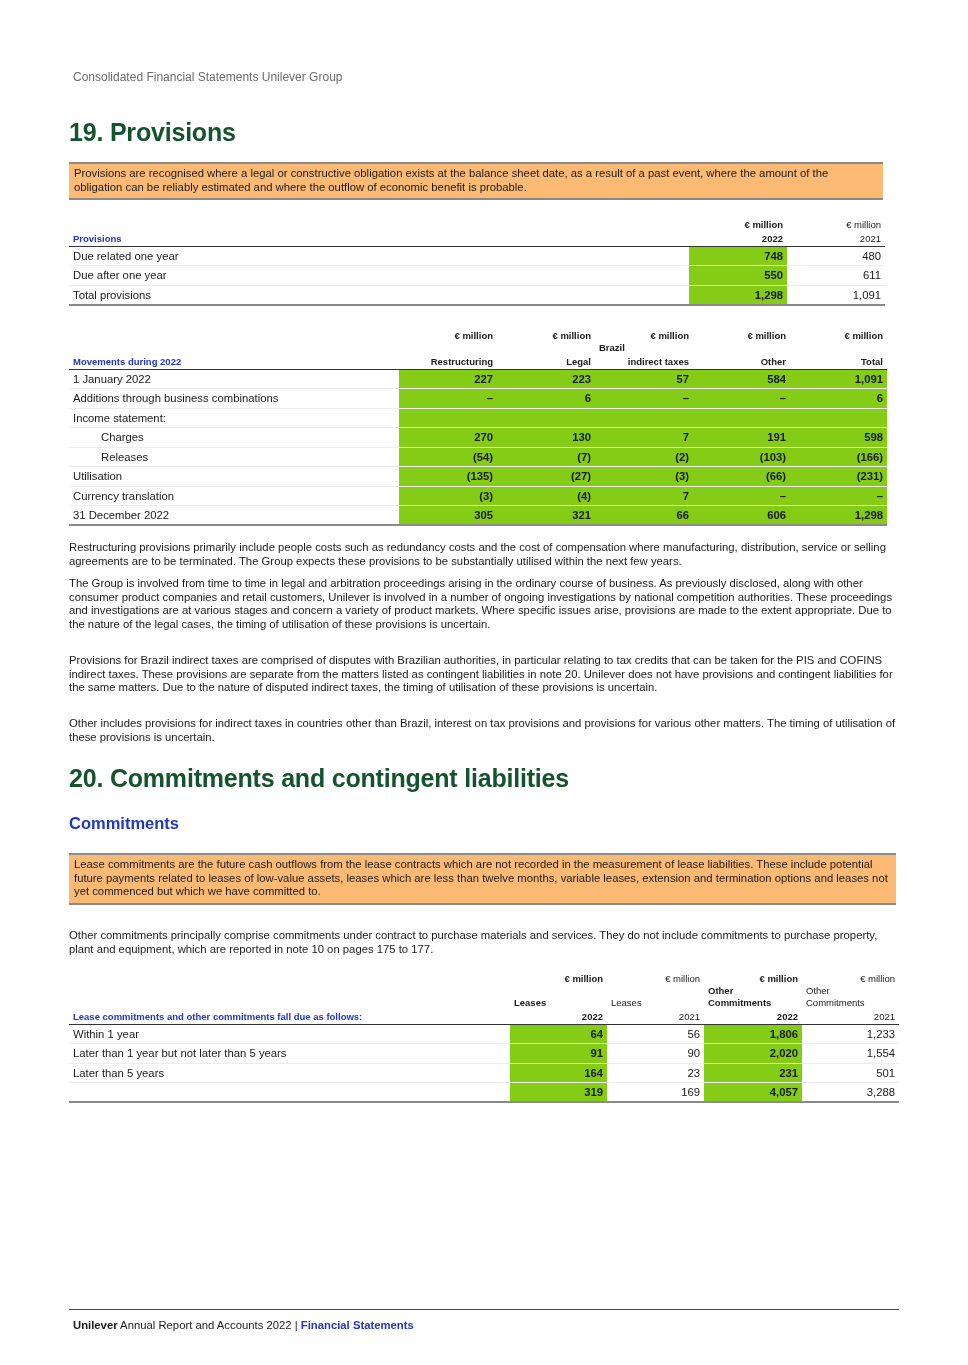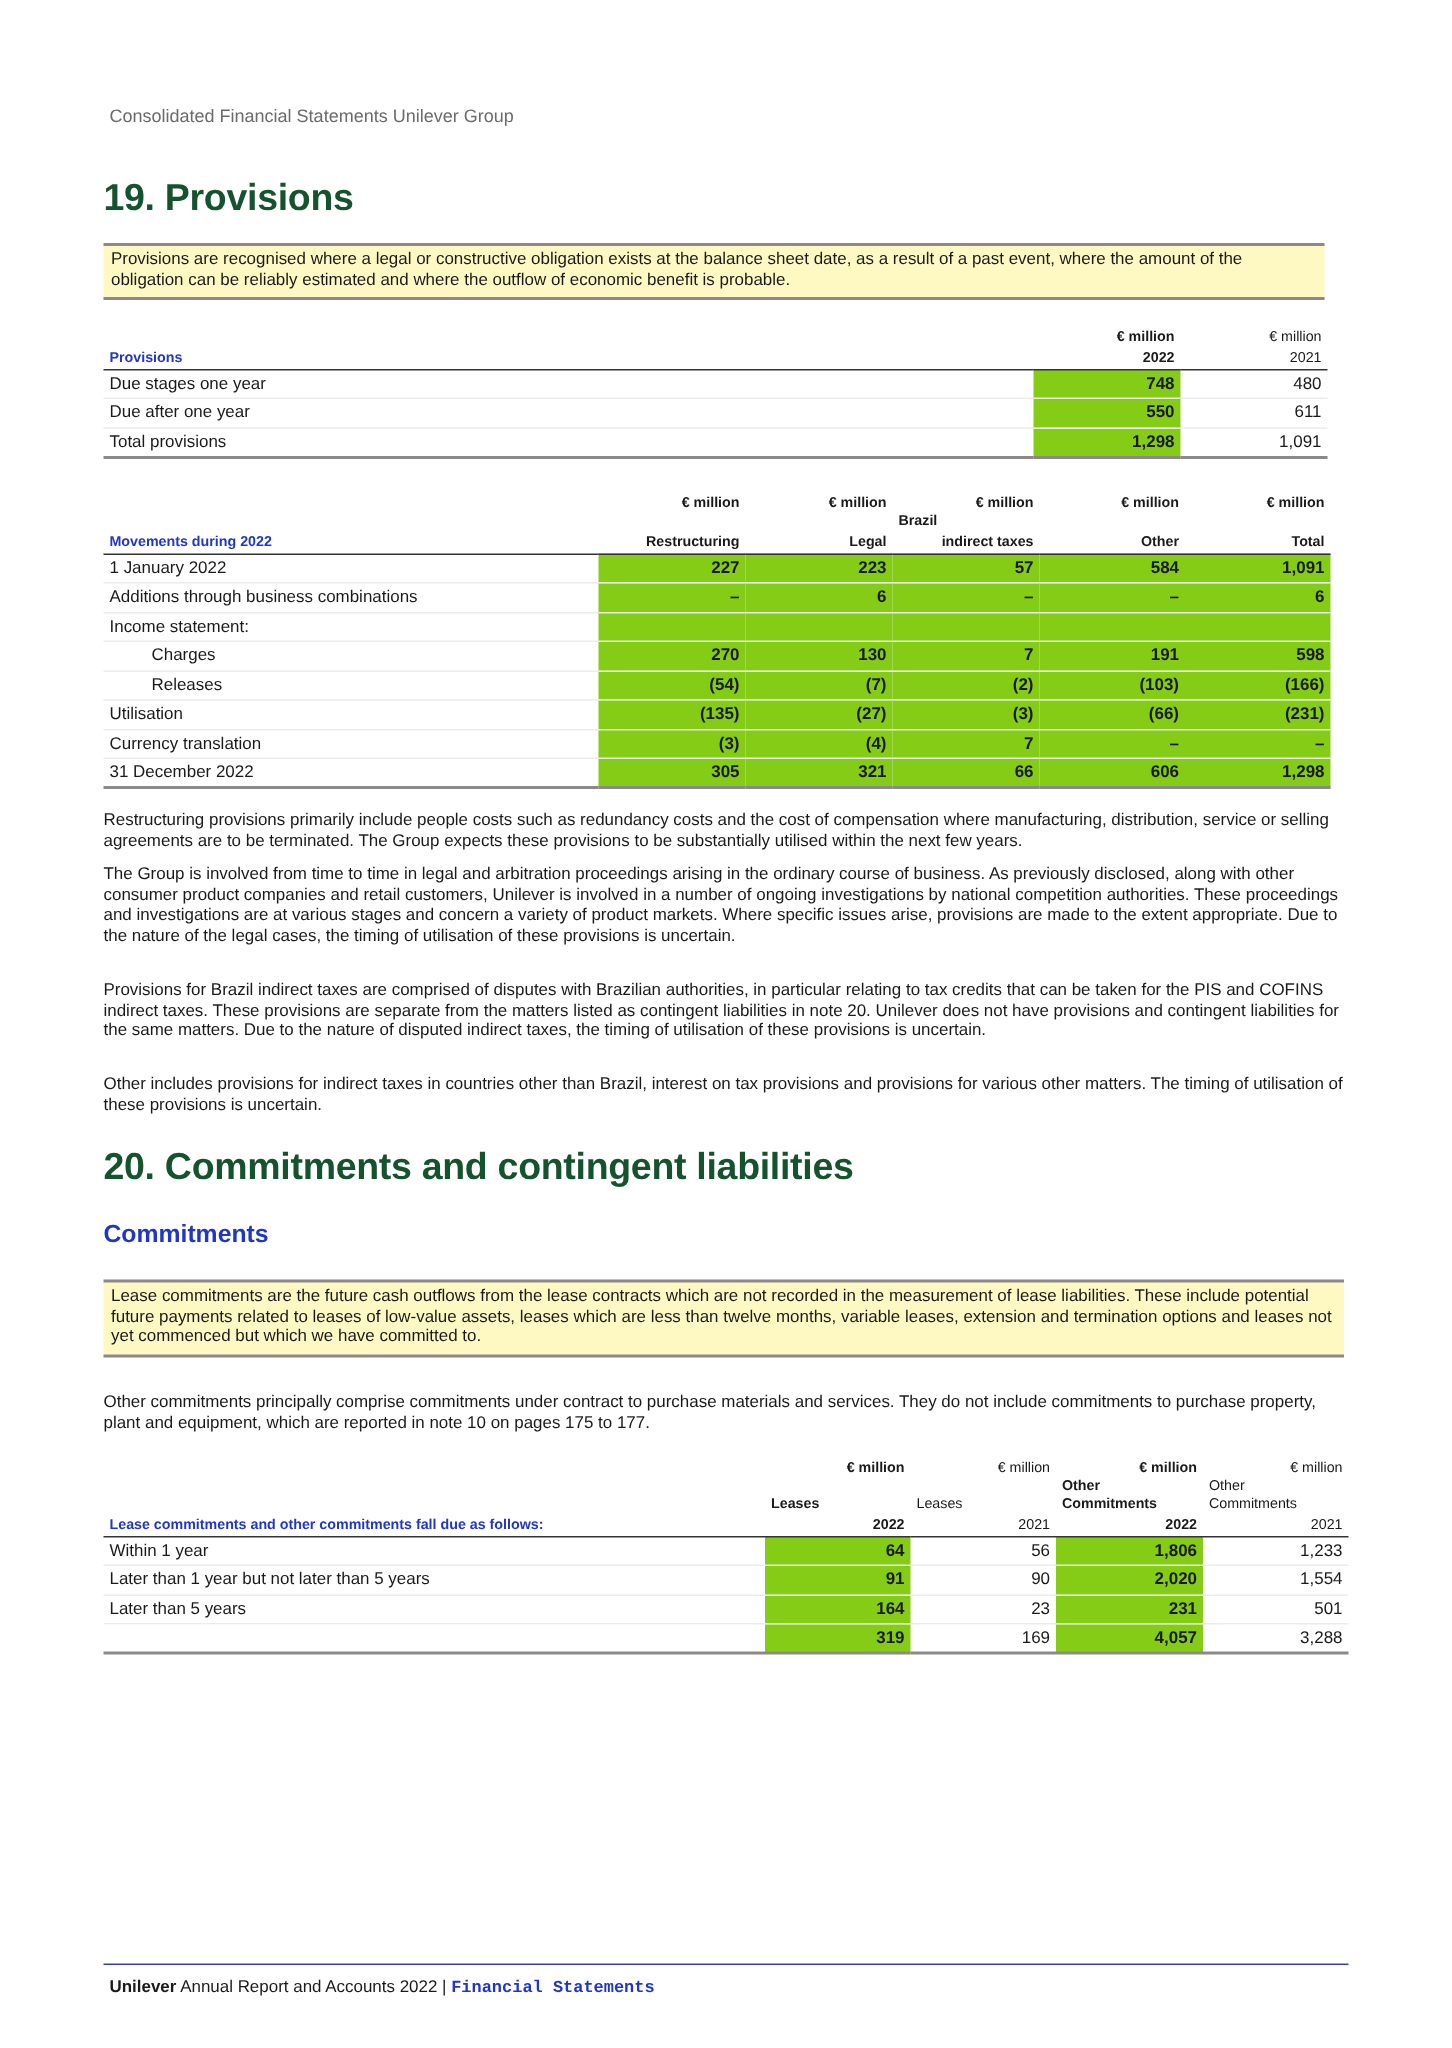--- a/index.html
+++ b/index.html
@@ -1,41 +1,41 @@
 <!DOCTYPE html>
 <html><head>
 <meta charset="utf-8">
 <style>
   * { box-sizing: border-box; margin: 0; padding: 0; }
   html, body { width: 968px; height: 1365px; background: #ffffff; }
   body { font-family: "Liberation Sans", sans-serif; color: #1a1a1a; position: relative; overflow: hidden; }
   .running-head { position: absolute; left: 73px; top: 70px; font-size: 12px; color: #6b6b6b; }
   h1.section { position: absolute; left: 69px; font-size: 25px; font-weight: bold; color: #14532d; letter-spacing: -0.2px; }
-  .callout { position: absolute; left: 69px; background: #fef9c3; border-top: 2px solid #8a8a8a; border-bottom: 2px solid #8a8a8a; font-size: 11.3px; line-height: 13.6px; padding: 3px 5px 4px 5px; color: #1a1a1a; }
+  .callout { position: absolute; left: 69px; background: #fdba74; border-top: 2px solid #8a8a8a; border-bottom: 2px solid #8a8a8a; font-size: 11.3px; line-height: 13.6px; padding: 3px 5px 4px 5px; color: #1a1a1a; }
   .para { position: absolute; left: 69px; width: 830px; font-size: 11.3px; line-height: 13.6px; color: #1a1a1a; }
   h2.sub { position: absolute; left: 69px; font-size: 16.5px; font-weight: bold; color: #1f36c7; }
 
   table { position: absolute; border-collapse: collapse; font-size: 11.3px; }
   td, th { padding: 0 4px; white-space: nowrap; }
   .hdr-unit { font-size: 9.5px; height: 16px; vertical-align: bottom; text-align: right; }
   .hdr-mid { font-size: 9.5px; height: 12px; vertical-align: bottom; }
   .hdr-last td { font-size: 9.5px; height: 16px; vertical-align: bottom; text-align: right; border-bottom: 1.5px solid #333; padding-bottom: 2px; }
   .hdr-last td.lbl { text-align: left; color: #1f36c7; font-weight: bold; }
   .b { font-weight: bold; }
   .hl { background: #84cc16; }
   .row td { height: 19.5px; border-bottom: 1px solid #ececec; text-align: right; vertical-align: middle; }
   .row td.lbl { text-align: left; padding-left: 4px; }
   .row td.ind { padding-left: 32px; }
   .row.total td { border-top: 1.5px solid #333; border-bottom: 2px solid #8a8a8a; }
   .row.total td.lbl { border-top: none; }
 
   .footer-line { position: absolute; left: 69px; top: 1309px; width: 830px; height: 1px; background: #3a3ea8; }
   .footer { position: absolute; left: 73px; top: 1319px; font-size: 11.3px; color: #1a1a1a; }
   .footer .brand { font-weight: bold; }
-  .footer .sect { font-weight: bold; color: #1f36c7; font-family: Liberation Mono, monospace; }
+  .footer .sect { font-weight: bold; color: #1f36c7; }
   .page-num { position: absolute; left: 873px; top: 1385px; font-size: 11.3px; font-weight: bold; color: #1f36c7; }
 </style>
 </head>
 <body>
 
 <div class="running-head">Consolidated Financial Statements Unilever Group</div>
 
 <h1 class="section" style="top:118px;">19. Provisions</h1>
 
 <div class="callout" style="top:162px; width:814px;">Provisions are recognised where a legal or constructive obligation exists at the balance sheet date, as a result of a past event, where the amount of the obligation can be reliably estimated and where the outflow of economic benefit is probable.</div>
@@ -51,21 +51,21 @@
     <td></td>
     <td class="hdr-unit b">€ million</td>
     <td class="hdr-unit">€ million</td>
   </tr>
   <tr class="hdr-last">
     <td class="lbl">Provisions</td>
     <td class="b">2022</td>
     <td>2021</td>
   </tr>
   <tr class="row">
-    <td class="lbl">Due stages one year</td>
+    <td class="lbl">Due related one year</td>
     <td class="hl b">748</td>
     <td>480</td>
   </tr>
   <tr class="row">
     <td class="lbl">Due after one year</td>
     <td class="hl b">550</td>
     <td>611</td>
   </tr>
   <tr class="row total">
     <td class="lbl">Total provisions</td>

